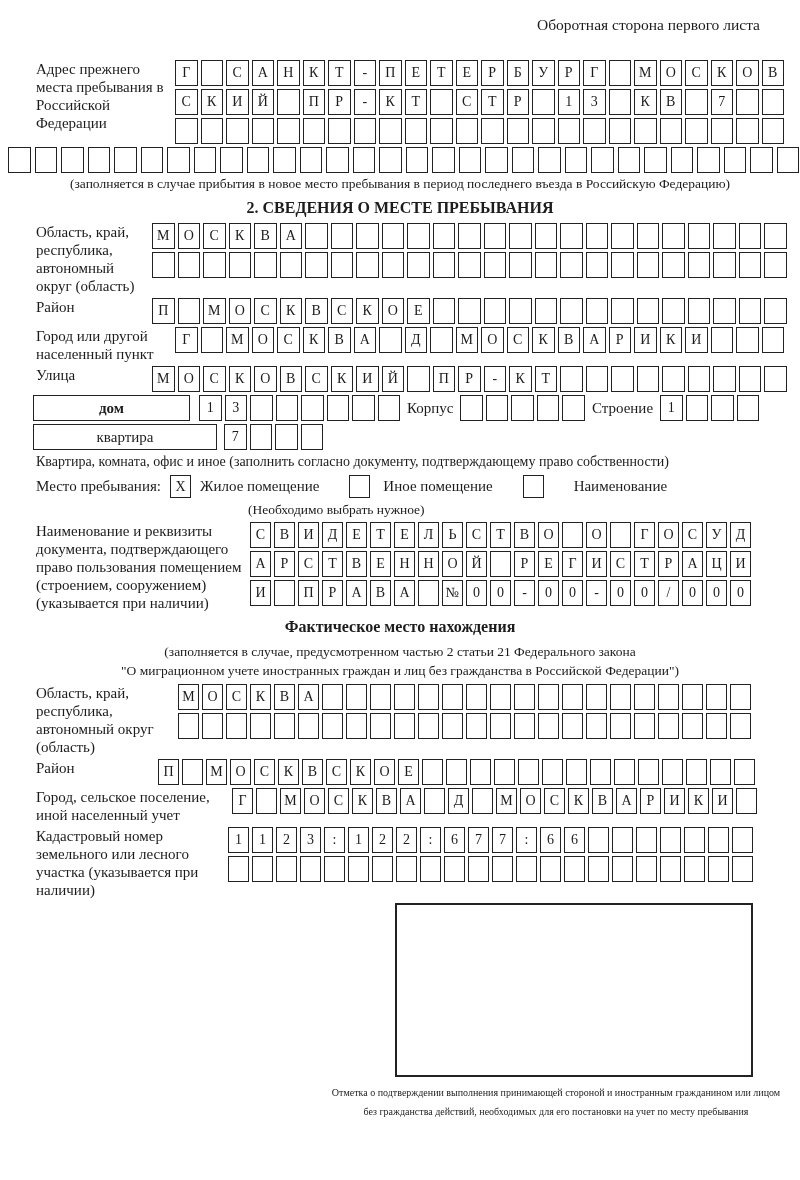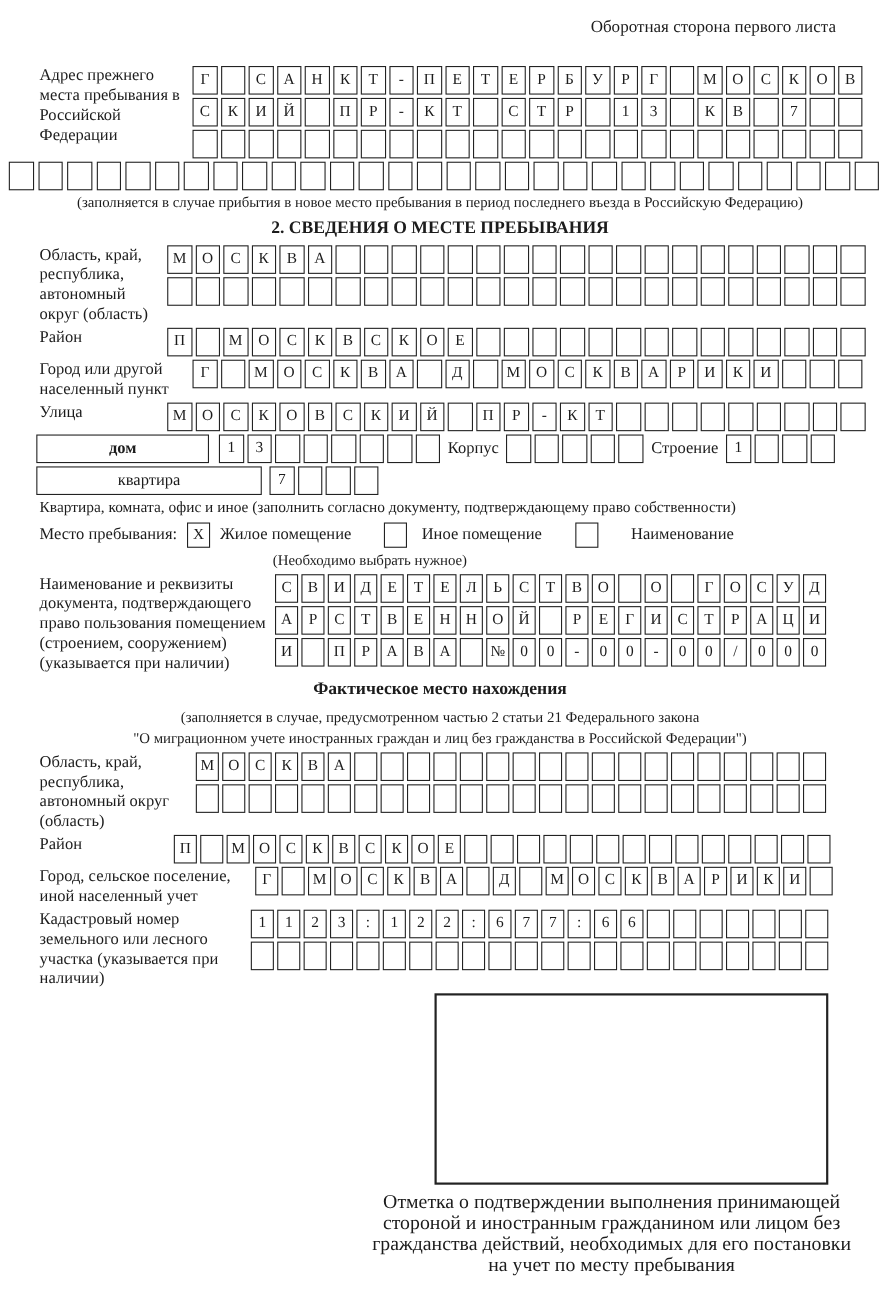--- a/index.html
+++ b/index.html
@@ -32,39 +32,39 @@
 
   .note { font-size: 13.5px; text-align: center; margin: 2px 0 2px; line-height: 18px; }
   .note-left { font-size: 14px; text-align: left; margin: 1px 0 2px; padding-left: 28px; line-height: 18px; }
   .sec-title { text-align: center; font-weight: bold; font-size: 16px; margin: 4px 0 4px; line-height: 22px; }
 
   .widebox {
     border: 1.5px solid #222; height: 26px; flex: 0 0 auto;
     display: flex; align-items: center; justify-content: center; font-size: 15px;
   }
   .dom-box { width: 157px; margin-left: 25px; margin-right: 9px; font-weight: bold; }
-  .kv-box  { width: 205px; margin-left: 25px; margin-right: 7px; }
+  .kv-box  { width: 184px; margin-left: 25px; margin-right: 7px; }
   .inline-lbl { font-size: 15px; line-height: 26px; margin: 0 7px; }
 
   .place-row { display: flex; align-items: center; margin: 4px 0 0 28px; font-size: 15px; }
   .ckbox {
     width: 21px; height: 23px; border: 1.5px solid #222; flex: 0 0 auto;
     display: flex; align-items: center; justify-content: center; font-size: 14px;
   }
   .place-row .gap-s { width: 9px; } .place-row .gap-m { width: 13px; } .place-row .gap-l { width: 30px; }
   .choose-note { font-size: 13.5px; margin: 3px 0 4px 240px; line-height: 17px; }
 
   .fact-note { font-size: 13.5px; text-align: center; line-height: 19px; }
   .stamp-box {
     width: 358px; height: 174px; border: 2px solid #222;
     margin: 4px 0 0 387px; background: #fff;
   }
   .stamp-caption {
     width: 452px; margin: 6px 0 0 322px; text-align: center;
-    font-size: 18px; line-height: 19px;
+    font-size: 10px; line-height: 19px;
   }
 </style>
 </head>
 <body>
 
 <div class="page">
 
   <div class="hdr">Оборотная сторона первого листа</div>
 
   <div class="frow">

